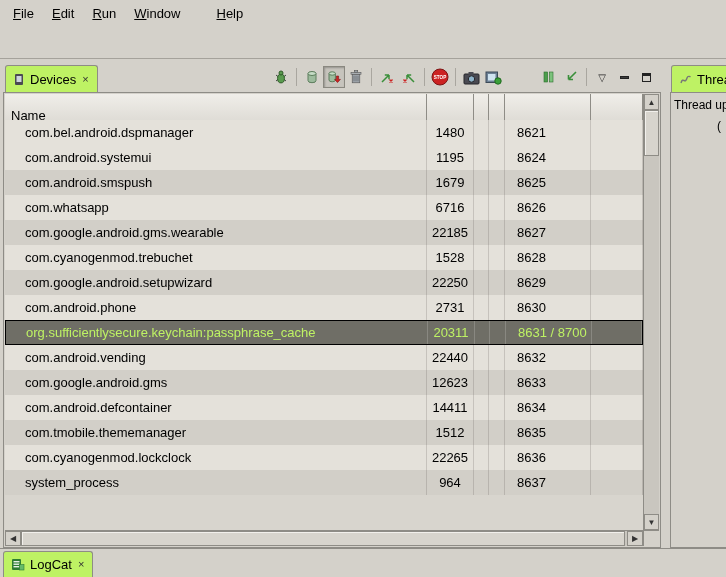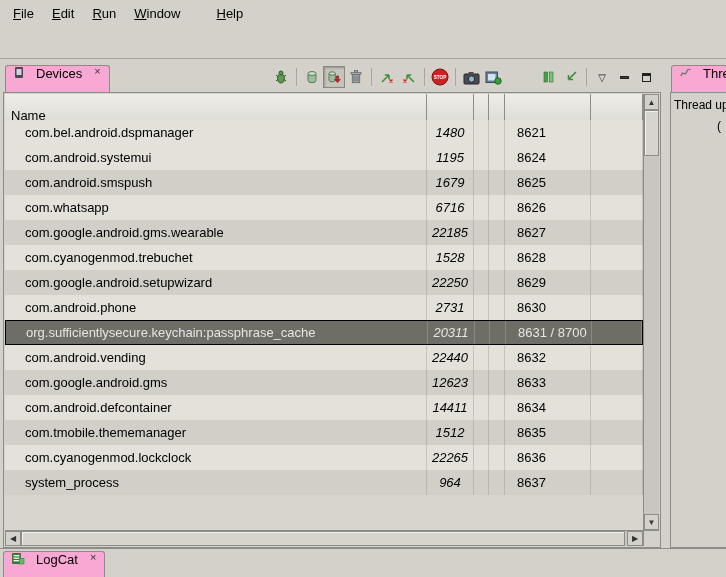--- a/index.html
+++ b/index.html
@@ -14,22 +14,22 @@
   .menubar { position:absolute; top:0; left:0; right:0; height:26px;
     display:flex; align-items:center; padding-left:4px; background:#d4d1ca; }
   .menu-item { padding:4px 9px; cursor:default; }
   .menubar .menu-item:nth-child(5){ margin-left:18px; }
 
   
   .toolbar-strip { position:absolute; top:26px; left:0; right:0; height:33px;
     background:#d4d1ca; border-bottom:1px solid #a5a29b; }
 
   
-  .ctab { height:27px; display:flex; align-items:flex-start; gap:11px; padding:0 7px;
-    background:#f9a8d4; border:1px solid #8e8c86; border-bottom:none;
+  .ctab { height:27px; display:flex; align-items:center; gap:5px; padding:0 7px;
+    background:#bef264; border:1px solid #8e8c86; border-bottom:none;
     border-top-left-radius:3px; border-top-right-radius:3px; white-space:nowrap; }
   .tab-close { font-size:11px; color:#333; padding:0 1px; line-height:1; }
 
   
   .devices-panel { position:absolute; left:3px; top:62px; width:658px; height:486px; }
   .ptabs { position:relative; height:30px; display:flex; align-items:flex-end; padding-left:2px; }
   .ptoolbar { position:absolute; right:4px; top:2px; height:26px;
     display:flex; align-items:center; }
   .ticon { width:22px; height:22px; display:flex; align-items:center; justify-content:center; }
   .ticon.pressed { border:1px solid #8a8880; background:#c7c4bd;
@@ -41,30 +41,30 @@
   .max-box { width:9px; height:9px; border:1px solid #222; border-top:3px solid #222; background:transparent; }
 
   .pbody { position:absolute; top:30px; left:0; right:0; bottom:0;
     border:1px solid #8e8c86; background:#d4d1ca; }
 
   
   .thead { position:absolute; top:1px; left:1px; right:17px; height:44px; display:flex; }
   .th { background:linear-gradient(#f0eee9,#d4d1ca);
     border-right:1px solid #8e8c86; border-bottom:1px solid #8e8c86;
     display:flex; align-items:center; padding-left:6px; overflow:hidden; }
-  .c-name { width:422px; } .c-pid { width:47px;font-style:italic; } .c-e1 { width:15px; }
+  .c-name { width:422px; } .c-pid { width:47px; } .c-e1 { width:15px; }
   .c-e2 { width:16px; } .c-port { width:86px; } .c-e3 { flex:1; }
 
   
   .rows { position:absolute; top:27px; left:1px; right:17px; bottom:17px;
     overflow:hidden; background:#d8d5ce; }
   .row { height:25px; display:flex; }
   .row.even { background:#e4e1da; }
   .row.odd  { background:#d2cfc8; }
-  .row.selected { background:#6f6e66; color:#e5e5e5; border:1px solid #000; }
+  .row.selected { background:#6f6e66; color:#bef264; border:1px solid #000; }
   .cell { display:flex; align-items:center; white-space:nowrap; overflow:hidden;
     border-right:1px solid rgba(90,88,82,.22); }
   .row.selected .cell { border-right-color:rgba(255,255,255,.18); }
   .cell.c-name { padding-left:20px; }
   .cell.c-pid { justify-content:center; padding-left:0; }
   .cell.c-port { padding-left:12px; }
 
   
   .vscroll { position:absolute; top:1px; right:1px; bottom:17px; width:16px;
     background:#c9c6bf; border-left:1px solid #8e8c86; }

